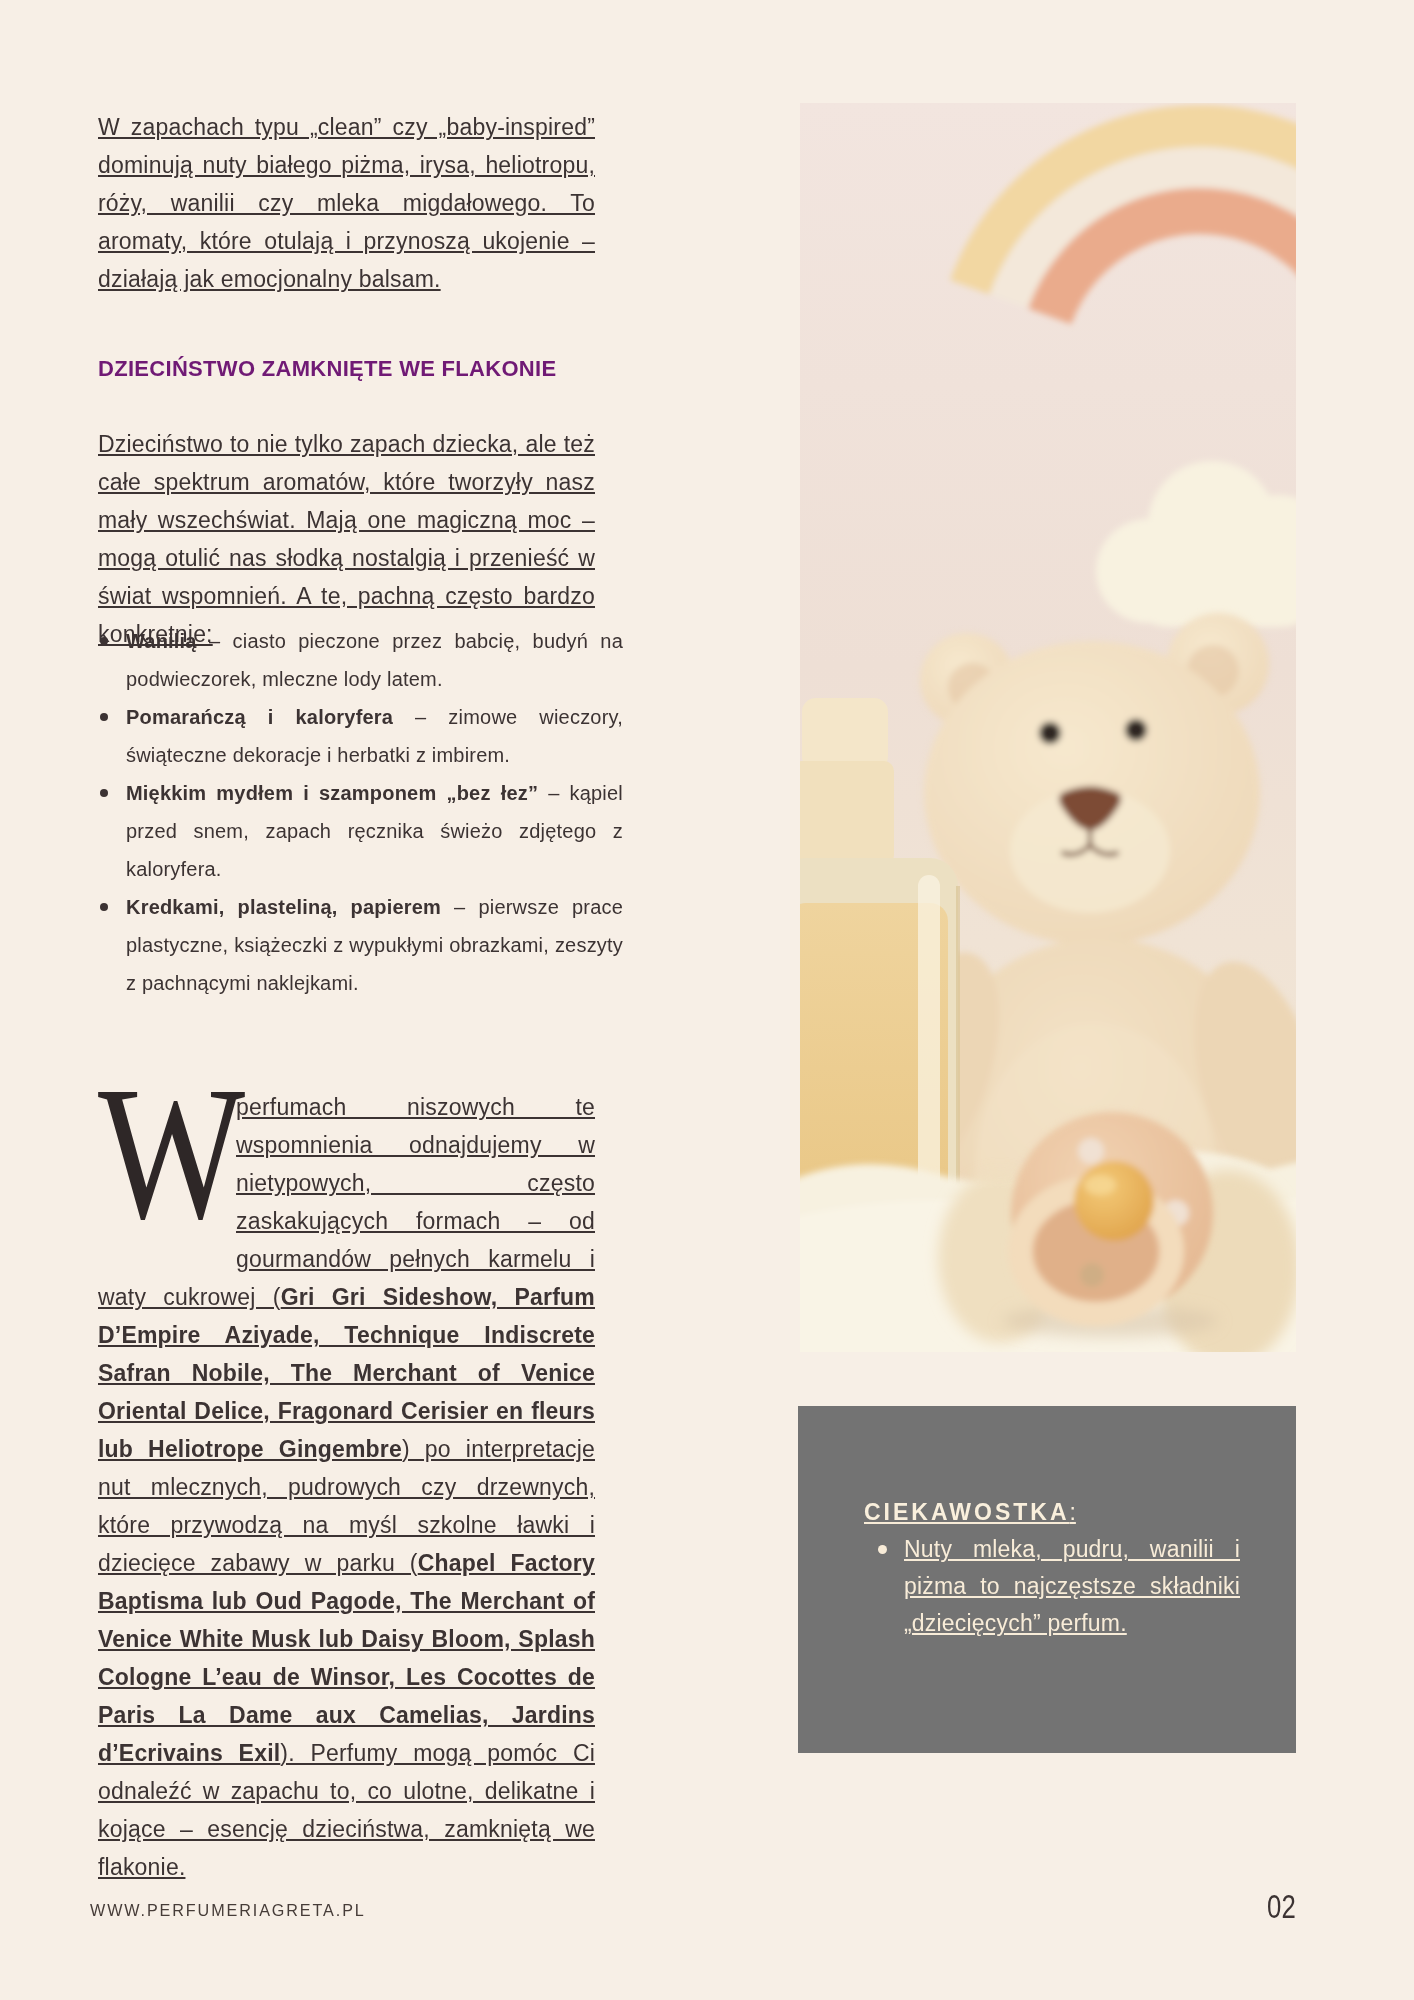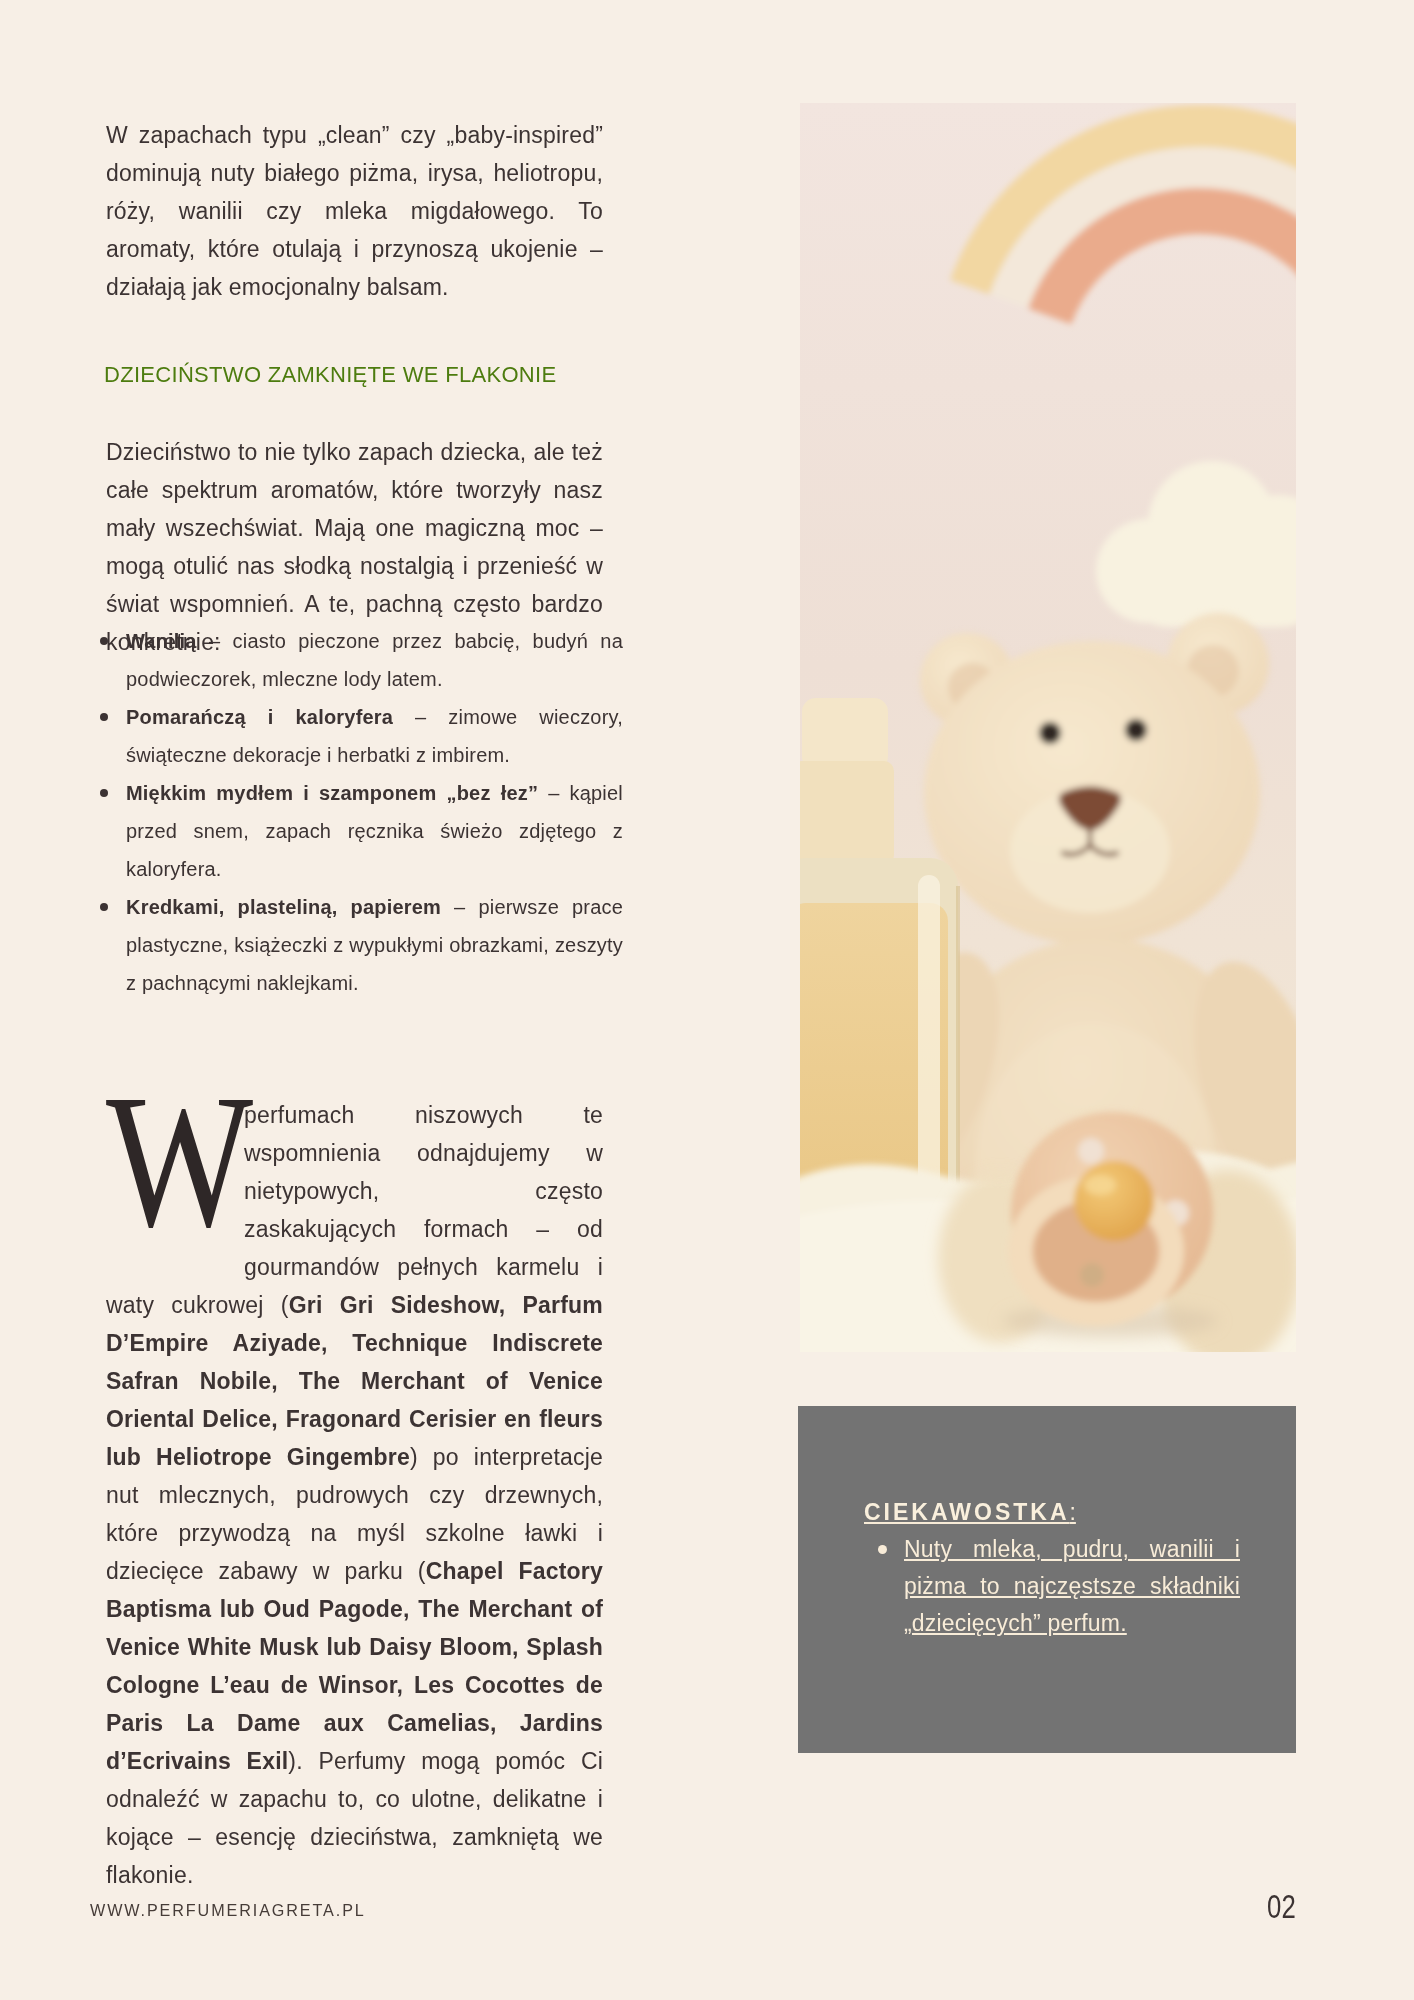--- a/index.html
+++ b/index.html
@@ -2,27 +2,27 @@
 <html><head>
 <meta charset="utf-8">
 <style>
   html,body { margin:0; padding:0; background:#f7efe6; }
   .page {
     position:relative; width:1414px; height:2000px;
     background:#f7efe6; overflow:hidden;
     font-family:"Liberation Sans", sans-serif;
     color:#3c3333;
   }
-  .txt { font-size:23px; line-height:38px; letter-spacing:0.2px; text-align:justify; margin:16px; }
+  .txt { font-size:23px; line-height:38px; letter-spacing:0.2px; text-align:justify; margin:8px;text-decoration:underline; }
   .b { font-weight:700; }
 
   .intro      { position:absolute; left:90px;  top:100px;  width:497px; }
   .heading    { position:absolute; left:90px;  top:348px;  width:520px;
-                font-size:22px; font-weight:400; letter-spacing:0.3px; white-space:nowrap;
-                color:#4d7c0f; margin:14px; }
+                font-size:22px; font-weight:700; letter-spacing:0.3px; white-space:nowrap;
+                color:#701a75; margin:8px; }
   .lead       { position:absolute; left:90px;  top:417px;  width:497px; }
   .bullets    { position:absolute; left:90px;  top:622px;  width:497px; margin:0; padding:0 0 0 36px; list-style:none; }
   .bullets li { position:relative; font-size:20px; line-height:38px; letter-spacing:0.2px; text-align:justify; }
   .bullets li::before { content:""; position:absolute; left:-26px; top:15px; width:8px; height:8px;
                 border-radius:50%; background:#3c3333; }
 
   .niche      { position:absolute; left:90px;  top:1080px; width:497px; }
   .dropcap-w  { float:left; width:112px; height:190px; margin-right:26px;
                 font-family:"Liberation Serif", serif; font-weight:400;
                 font-size:190px; line-height:155px; color:#2e2727;

